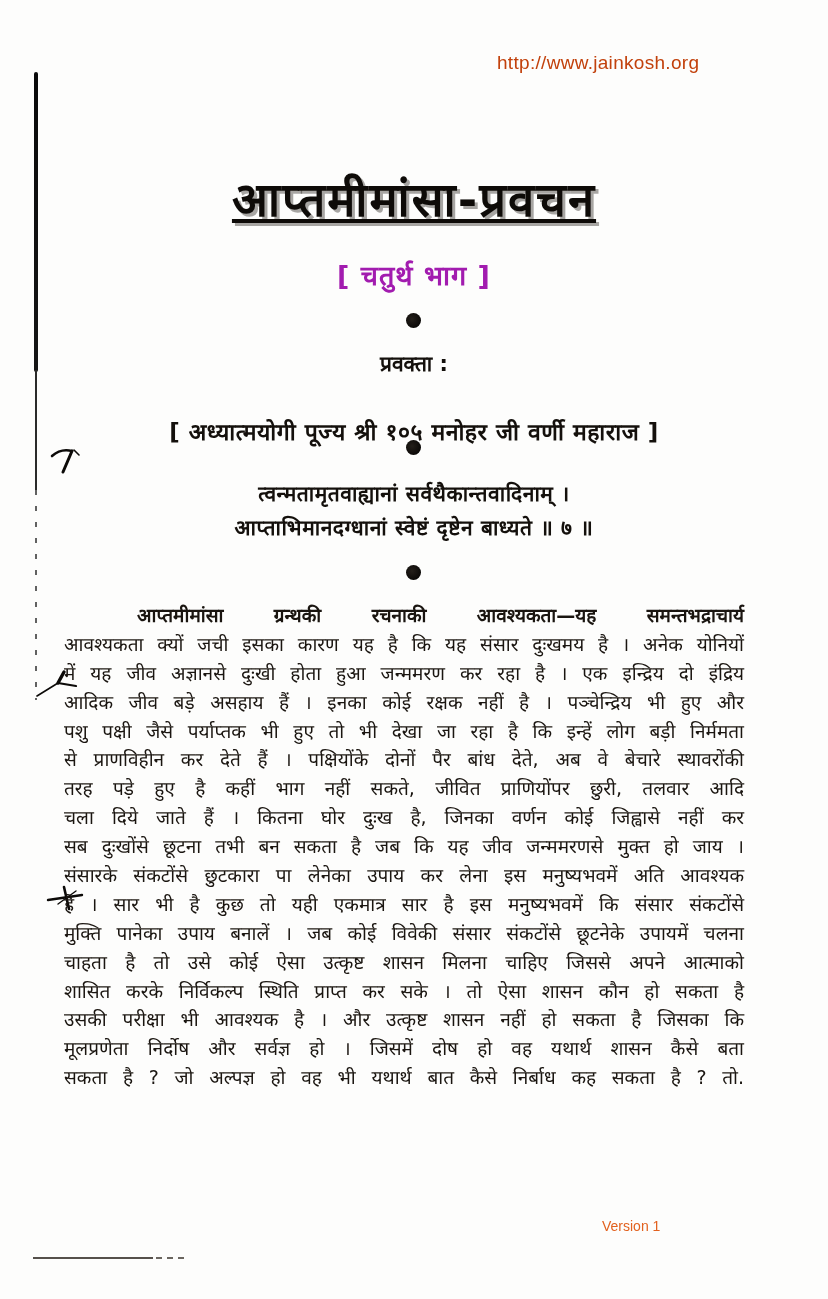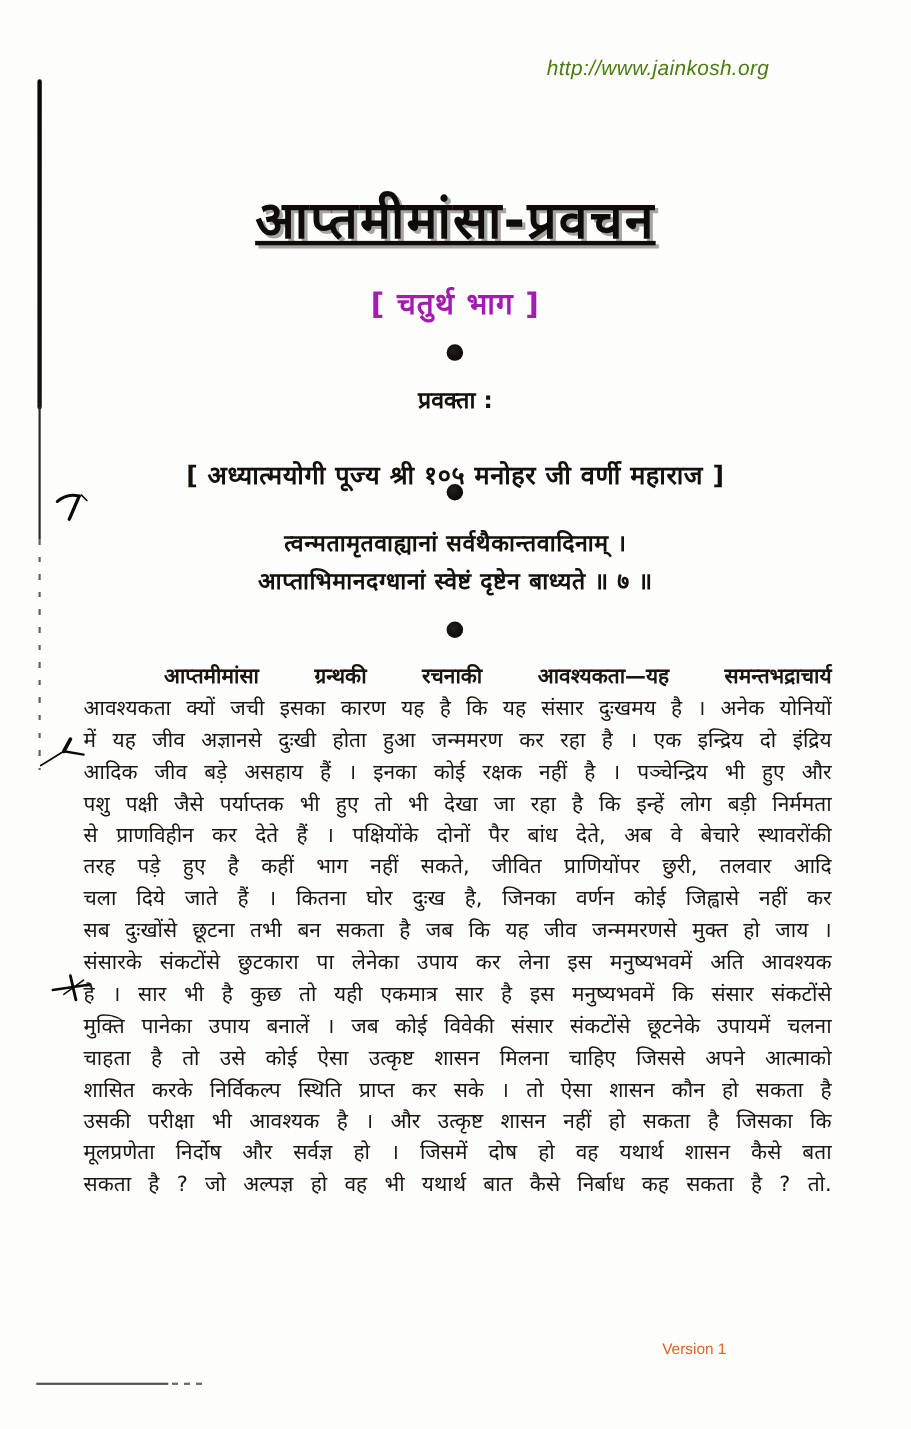--- a/index.html
+++ b/index.html
@@ -8,21 +8,21 @@
     width:828px;height:1299px;
     background:#fdfdfc;
     overflow:hidden;
     font-family:"DejaVu Sans",sans-serif;
     color:#181410;
   }
   .watermark-url{
     position:absolute;left:497px;top:52px;
     font-family:"Liberation Sans",sans-serif;
     font-size:19px;letter-spacing:.3px;
-    color:#4d7c0f;text-decoration:none;cursor:pointer;font-style:italic;
+    color:#c2410c;text-decoration:none;cursor:pointer;
   }
   .doc-title{
     position:absolute;left:0;top:166px;width:828px;margin:0;
     text-align:center;
     font-size:47px;font-weight:bold;letter-spacing:2px;
     color:#0e0b08;
     text-shadow:3px 3px 0 rgba(25,20,15,.38);
     text-decoration:underline;
   }
   .doc-subtitle{
@@ -44,21 +44,21 @@
     text-align:center;font-size:23px;font-weight:bold;color:#14100c;
     letter-spacing:.5px;
     margin-top:36px;
   }
   .verse{
     position:absolute;left:0;top:477px;width:828px;
     text-align:center;font-size:21px;font-weight:bold;color:#14100c;
     line-height:34px;letter-spacing:.5px;
   }
   .body-text{
-    position:absolute;left:76px;top:601px;width:680px;
+    position:absolute;left:64px;top:601px;width:680px;
     font-size:19px;color:#1a1510;
   }
   .body-line{
     height:28.9px;line-height:28.9px;
     text-align:justify;text-align-last:justify;
     white-space:nowrap;overflow:visible;
   }
   .body-line.first{padding-left:73px;font-weight:bold;}
   .version-label{
     position:absolute;left:602px;top:1218px;

